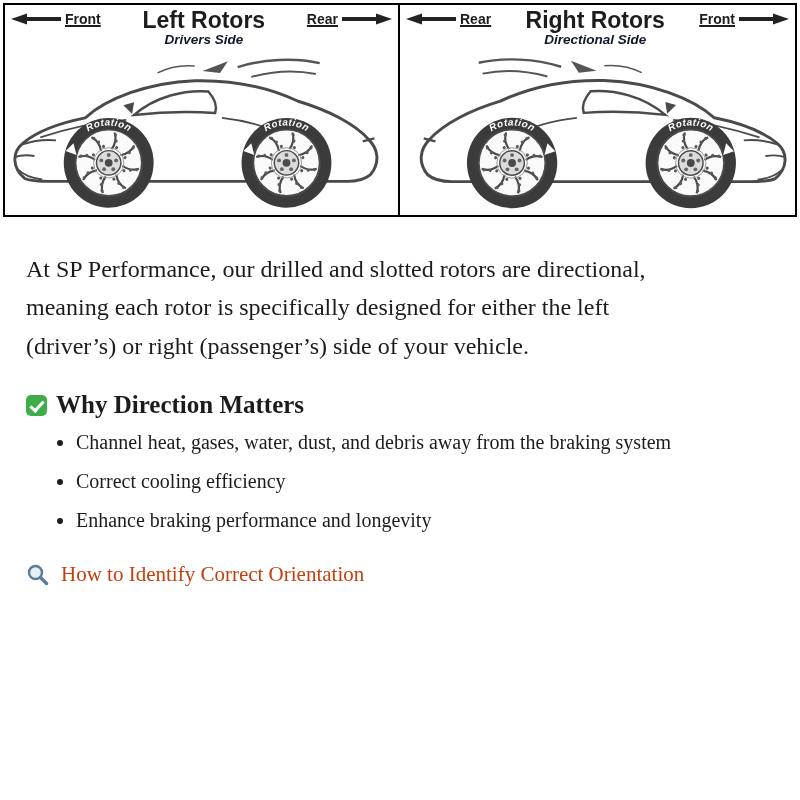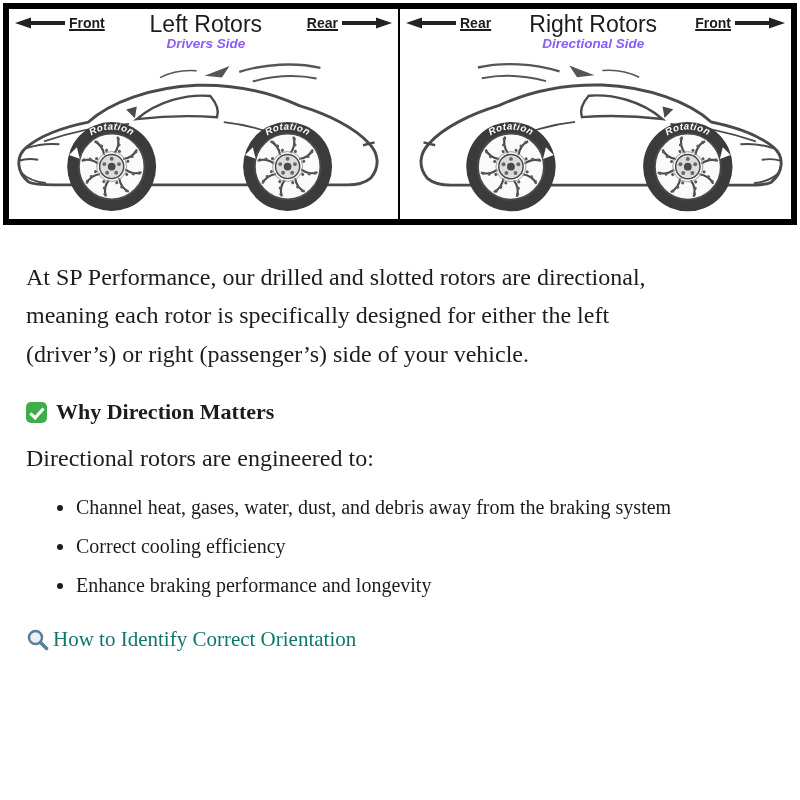--- a/index.html
+++ b/index.html
@@ -2,37 +2,37 @@
 <html><head>
 <meta charset="utf-8">
 <style>
   html,body{margin:0;padding:0;}
   body{
     width:800px;height:800px;background:#fff;color:#1c1c1c;
     font-family:"Liberation Serif",serif;overflow:hidden;
   }
 
   
-  .diagram{display:flex;margin:3px;border:6px solid #000000;}
+  .diagram{display:flex;margin:3px;border:2px solid #000000;}
   .panel{width:50%;box-sizing:border-box;padding:4px 6px 0 6px;background:#fff;}
   .panel.left{border-right:2px solid #000;}
   .panel-head{display:flex;justify-content:space-between;align-items:flex-start;height:44px;
     font-family:"Liberation Sans",sans-serif;}
   .dir{display:flex;align-items:center;gap:4px;font-weight:bold;font-size:14px;margin-top:2px;}
   .dir u{text-decoration-thickness:2px;}
   .panel-title-wrap{text-align:center;margin-top:-1px;}
-  .panel-title{font-weight:normal;font-size:23px;line-height:1.05;}
-  .panel-sub{font-weight:bold;font-style:italic;font-size:13.5px;color:#8b5cf6;}
+  .panel-title{font-weight:bold;font-size:23px;line-height:1.05;}
+  .panel-sub{font-weight:bold;font-style:italic;font-size:13.5px;color:#0f172a;}
   .car-svg{display:block;width:100%;height:162px;}
 
   
   main{padding:16px 26px 0 26px;}
   main p{font-size:24px;line-height:1.6;margin:14px 0;max-width:660px;}
-  h2{font-size:22px;margin:26px 0 6px 0;display:flex;align-items:center;gap:9px;}
-  h3{font-size:21px;font-weight:normal;color:#0f766e;margin:26px 0 10px 0;display:flex;align-items:center;gap:4px;}
+  h2{font-size:25px;margin:26px 0 6px 0;display:flex;align-items:center;gap:9px;}
+  h3{font-size:21px;font-weight:normal;color:#c2410c;margin:26px 0 10px 0;display:flex;align-items:center;gap:12px;}
   ul{margin:6px 0 6px 0;padding-left:46px;}
   li{font-size:20px;line-height:1.55;margin:8px 4px;max-width:600px;}
 
   .check-icon{display:inline-block;width:21px;height:21px;border-radius:5px;
     background:#3fae49;position:relative;flex:0 0 auto;}
   .check-icon::after{content:"";position:absolute;left:7px;top:3px;width:5px;height:11px;
     border:solid #fff;border-width:0 3px 3px 0;transform:rotate(42deg);}
   .mag-icon{flex:0 0 auto;display:inline-block;}
 
   .rot-text{font-family:"Liberation Sans",sans-serif;font-size:10px;font-weight:bold;
@@ -185,21 +185,20 @@
 </div>
 
 <main>
   <p>At SP Performance, our drilled and slotted rotors are directional, meaning each rotor is specifically designed for either the left (driver’s) or right (passenger’s) side of your vehicle.</p>
 
   <h2>
     <span class="check-icon"></span>
     <span>Why Direction Matters</span>
   </h2>
 
-  <p>Directional rotors are engineered to:</p>
 
   <ul>
     <li>Channel heat, gases, water, dust, and debris away from the braking system</li>
     <li>Correct cooling efficiency</li>
     <li>Enhance braking performance and longevity</li>
   </ul>
 
   <h3>
     <svg class="mag-icon" width="23" height="23" viewBox="0 0 23 23">
       <circle cx="9.5" cy="9.5" r="6.5" fill="#e8f1f8" stroke="#5a7d9a" stroke-width="2.5"></circle>

